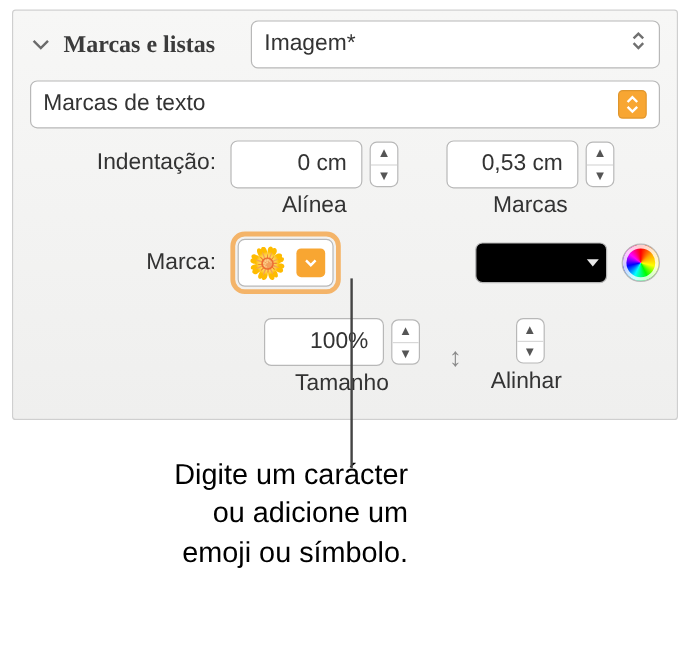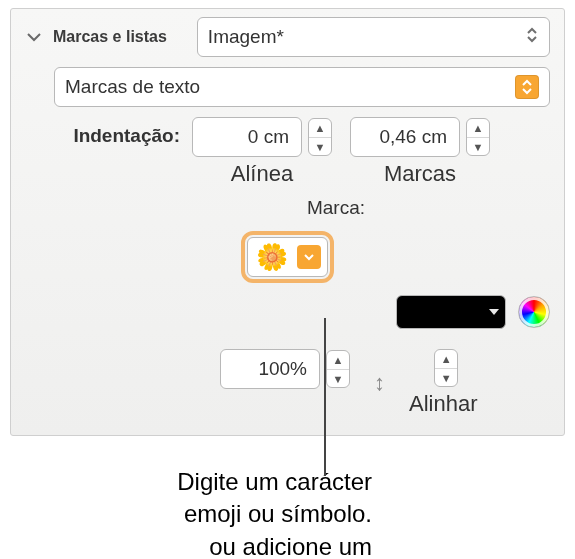--- a/index.html
+++ b/index.html
@@ -19,30 +19,29 @@
     padding: 8px 14px 18px 14px;
     font-size: 19px;
     color: #333;
   }
   .row { display: flex; align-items: center; margin-bottom: 10px; gap: 10px; }
   .section-head { display: flex; align-items: center; gap: 10px; margin-bottom: 10px;}
   .disclosure {
     width: 18px; height: 18px; display: flex; align-items: center; justify-content: center;
     color: #6a6a6a; cursor: pointer;
   }
-  .section-title { font-weight: 600; flex: 0 0 auto; font-size: 16px; color: #3b3b3b; }
+  .section-title { font-weight: 600; flex: 0 0 auto; font-size: 20px; color: #3b3b3b; font-family: Liberation Serif, serif; }
 
   .popup {
     display: flex; align-items: center; justify-content: space-between;
     background: #fff; border: 1px solid #b8b8b8; border-radius: 6px;
     height: 40px; padding: 0 10px;
     box-shadow: inset 0 1px 0 rgba(255,255,255,0.5);
     cursor: default;
     flex: 1;
-    margin-left: 29px;
   }
   .popup .chev { color: #707070; }
   .popup.full { width: 100%; }
   .popup.yellowchev .chevsq {
     width: 24px; height: 24px; background: #f8a632; border-radius: 4px;
     display: flex; align-items: center; justify-content: center;
     color: #fff; font-size: 14px;
     box-shadow: inset 0 0 0 1px rgba(0,0,0,0.1);
   }
 
@@ -59,27 +58,27 @@
   .numfield .stepper {
     display: flex; flex-direction: column; margin-left: 6px;
     border: 1px solid #b8b8b8; border-radius: 6px; overflow: hidden;
     background: #fff; width: 24px;
   }
   .numfield .stepper .btn {
     height: 18px; display:flex; align-items:center; justify-content:center;
     font-size: 11px; color:#555; cursor:pointer;
   }
   .numfield .stepper .btn + .btn { border-top: 1px solid #d8d8d8; }
-  .sublabel { font-size: 22px; color:#333; margin-top: 4px; }
+  .sublabel { font-size: 19px; color:#333; margin-top: 4px; }
   .col { display:flex; flex-direction: column; align-items: center; }
 
   .indent-row { display:flex; align-items:flex-start; gap:12px; margin-bottom: 10px;}
-  .indent-lbl { width: 155px; text-align: right; padding-top: 8px; font-weight: bold; }
-
-  .marca-row { display:flex; align-items:center; gap:12px; margin: 10px 0 6px 0; flex-direction: column; }
+  .indent-lbl { width: 155px; text-align: right; padding-top: 8px; }
+
+  .marca-row { display:flex; align-items:center; gap:12px; margin: 10px 0 6px 0; }
   .marca-lbl { width: 155px; text-align: right; }
 
   .bullet-picker {
     display:flex; align-items:center; gap:0;
     border: 4px solid #f4b469; border-radius: 12px;
     padding: 2px; background: transparent;
   }
   .bullet-inner {
     display:flex; align-items:center;
     background: #fff; border: 1px solid #b8b8b8; border-radius: 6px;
@@ -107,21 +106,21 @@
 
   .bottom-row { display:flex; align-items:flex-start; gap: 24px; margin-left: 195px; margin-top: 20px;}
   .linkicon { color:#8a8a8a; align-self:center; font-size:22px; }
 
   .callout {
     margin: 30px 0 20px 0px;
     font-size: 24px; color:#000; line-height: 1.35;
     text-align: right;
     width: 340px;
   }
-  .callout-wrap { position: relative; margin-left: 32px; }
+  .callout-wrap { position: relative; }
   .callout-line {
     position: absolute;
     left: 292px;
     top: -148px;
     width: 2px;
     height: 158px;
     background: #444;
   }
 
   svg.chev-updown { width: 14px; height: 20px; }
@@ -155,37 +154,37 @@
       <span class="chevsq">
         <svg class="chev-updown" viewBox="0 0 14 20">
             <path d="M3 8 L7 4 L11 8 M3 12 L7 16 L11 12" fill="none" stroke="#fff" stroke-width="2"></path>
           </svg>
       </span>
     </div>
   </div>
 
   <div class="indent-row">
     <div class="indent-lbl label">Indentação:</div>
-    <div style="display:flex; gap: 18px;">
+    <div style="display:flex; gap: 40px;">
       <div class="col">
         <div class="numfield">
           <div class="box">
               <span>0 cm</span>
             </div>
           <div class="stepper">
             <div class="btn">▲</div>
             <div class="btn">▼</div>
           </div>
         </div>
         <div class="sublabel">Alínea</div>
       </div>
       <div class="col">
         <div class="numfield">
           <div class="box">
-              <span>0,46 cm</span>
+              <span>0,53 cm</span>
             </div>
           <div class="stepper">
             <div class="btn">▲</div>
             <div class="btn">▼</div>
           </div>
         </div>
         <div class="sublabel">Marcas</div>
       </div>
     </div>
   </div>
@@ -212,35 +211,36 @@
     <div class="col">
       <div class="numfield">
         <div class="box" style="min-width:100px;">
             <span>100%</span>
           </div>
         <div class="stepper">
           <div class="btn">▲</div>
           <div class="btn">▼</div>
         </div>
       </div>
+      <div class="sublabel">Tamanho</div>
     </div>
     <div class="linkicon">↕</div>
     <div class="col">
       <div class="numfield">
         <div class="stepper">
           <div class="btn">▲</div>
           <div class="btn">▼</div>
         </div>
       </div>
       <div class="sublabel">Alinhar</div>
     </div>
   </div>
 
 </div>
 
 <div class="callout-wrap">
   <div class="callout-line"></div>
   <div class="callout">
     <div>Digite um carácter</div>
+    <div>ou adicione um</div>
     <div>emoji ou símbolo.</div>
-    <div>ou adicione um</div>
   </div>
 </div>
 
 </body></html>

